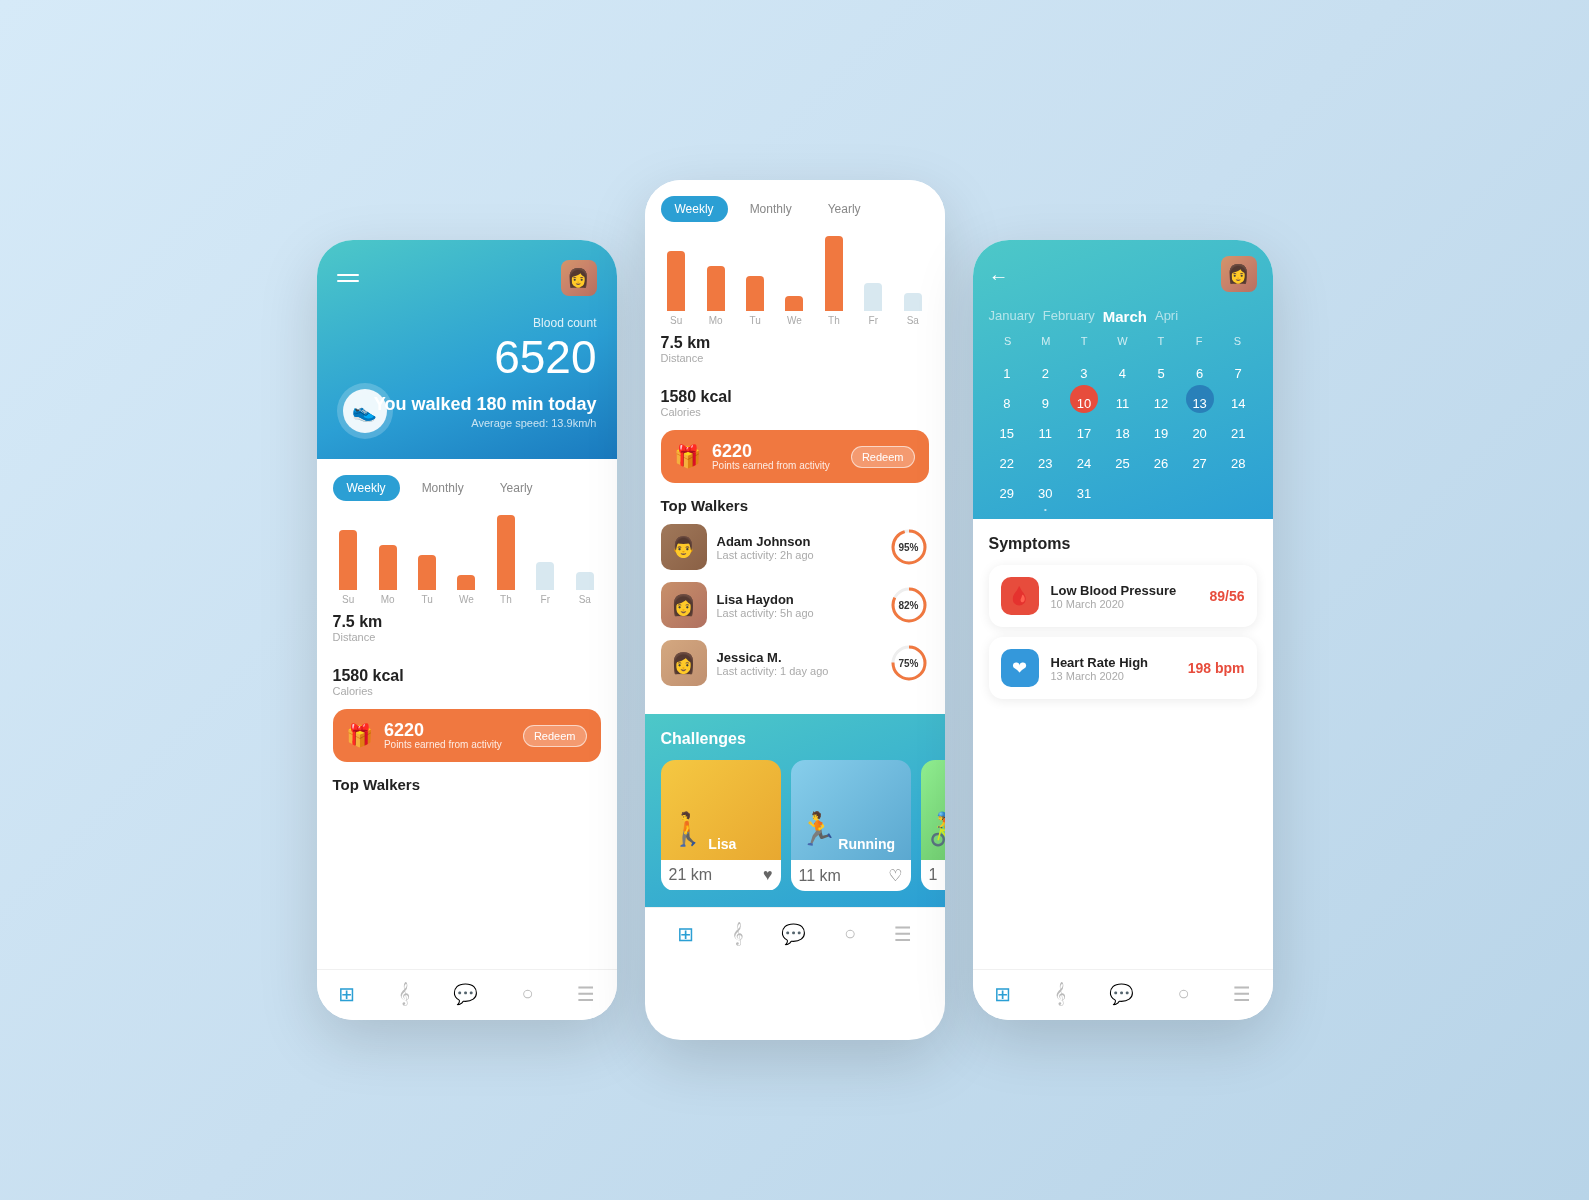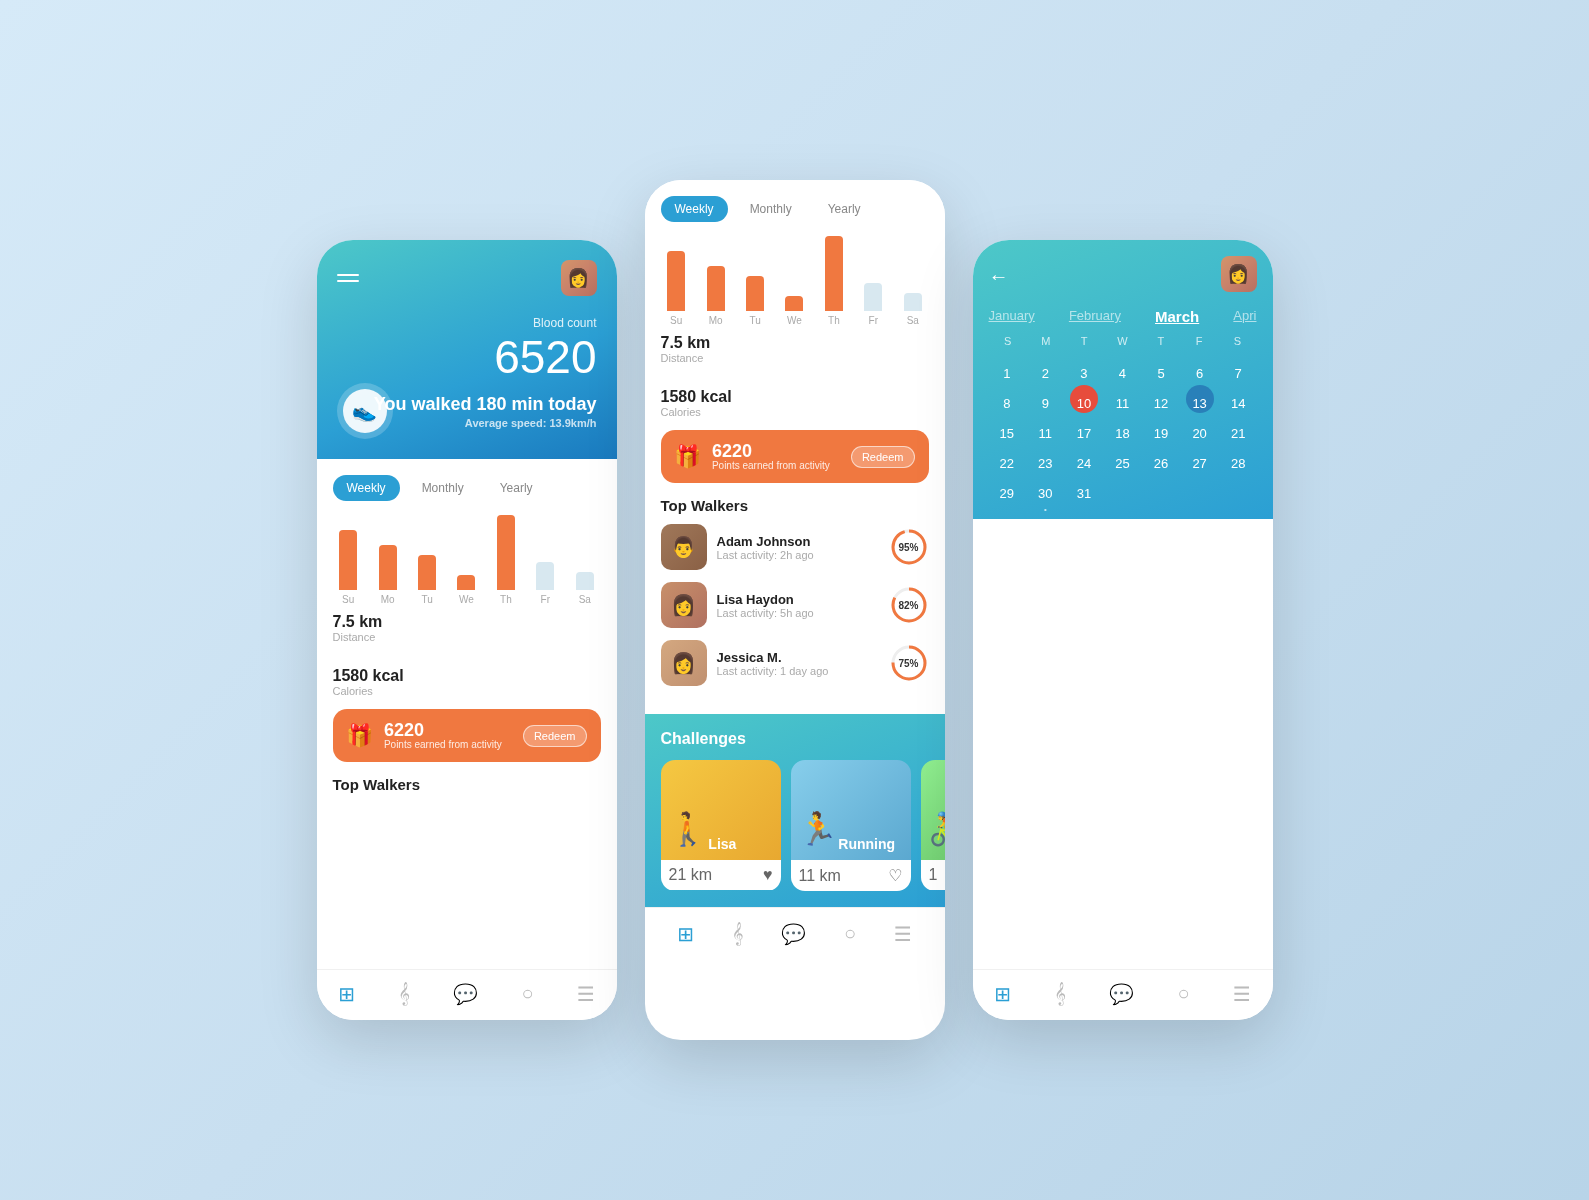--- a/index.html
+++ b/index.html
@@ -77,21 +77,21 @@
     }
     .step-circle-inner {
       width: 44px; height: 44px; background: rgba(255,255,255,0.9);
       border-radius: 50%; display: flex; align-items: center; justify-content: center;
     }
     .footprint { font-size: 20px; color: #2b9fd4; }
     .p1-walked {
       text-align: right;
       font-size: 18px; font-weight: 600; margin-top: 6px;
     }
-    .p1-avg { text-align: right; font-size: 11px; opacity: 0.75; margin-top: 2px; font-weight: bold; }
+    .p1-avg { text-align: right; font-size: 11px; opacity: 0.75; margin-top: 2px; }
 
     .p1-body { padding: 16px; }
 
     
     .period-tabs { display: flex; gap: 8px; margin-bottom: 14px; }
     .tab-btn {
       padding: 6px 14px; border-radius: 20px; font-size: 12px; cursor: pointer;
       border: none; font-weight: 500;
     }
     .tab-btn.active { background: #2b9fd4; color: white; }
@@ -206,21 +206,21 @@
     
     .p3-header {
       background: linear-gradient(160deg, #4dc8c8 0%, #2b9fd4 100%);
       padding: 16px; color: white;
     }
     .p3-top-bar {
       display: flex; justify-content: space-between; align-items: center; margin-bottom: 16px;
     }
     .back-arrow { font-size: 20px; cursor: pointer; }
     .calendar-months {
-      display: flex; gap: 28px; justify-content: space-between; margin-bottom: 10px; text-decoration: underline;
+      display: flex; gap: 8px; justify-content: flex-start; margin-bottom: 10px;
     }
     .cal-month { font-size: 13px; opacity: 0.6; cursor: pointer; }
     .cal-month.active { font-size: 15px; font-weight: 700; opacity: 1; }
     .cal-days-header {
       display: grid; grid-template-columns: repeat(7, 1fr); text-align: center;
       font-size: 11px; opacity: 0.75; margin-bottom: 6px;
     }
     .cal-grid {
       display: grid; grid-template-columns: repeat(7, 1fr); text-align: center; gap: 2px;
     }
@@ -605,20 +605,41 @@
         <span class="cal-cell">29</span>
         <span class="cal-cell dot">30</span>
         <span class="cal-cell">31</span>
         <span></span>
         <span></span>
         <span></span>
         <span></span>
       </div>
     </div>
 
+    <div class="p3-body">
+      <div class="symptoms-title">Symptoms</div>
+
+      <div class="symptom-card">
+        <div class="sym-icon red">🩸</div>
+        <div class="sym-info">
+          <div class="sym-name">Low Blood Pressure</div>
+          <div class="sym-date">10 March 2020</div>
+        </div>
+        <div class="sym-value">89/56</div>
+      </div>
+
+      <div class="symptom-card">
+        <div class="sym-icon blue">❤</div>
+        <div class="sym-info">
+          <div class="sym-name">Heart Rate High</div>
+          <div class="sym-date">13 March 2020</div>
+        </div>
+        <div class="sym-value">198 bpm</div>
+      </div>
+    </div>
 
     <div class="p3-bottom-nav">
       <span class="nav-icon active">⊞</span>
       <span class="nav-icon">𝄞</span>
       <span class="nav-icon">💬</span>
       <span class="nav-icon">○</span>
       <span class="nav-icon">☰</span>
     </div>
   </div>
 

